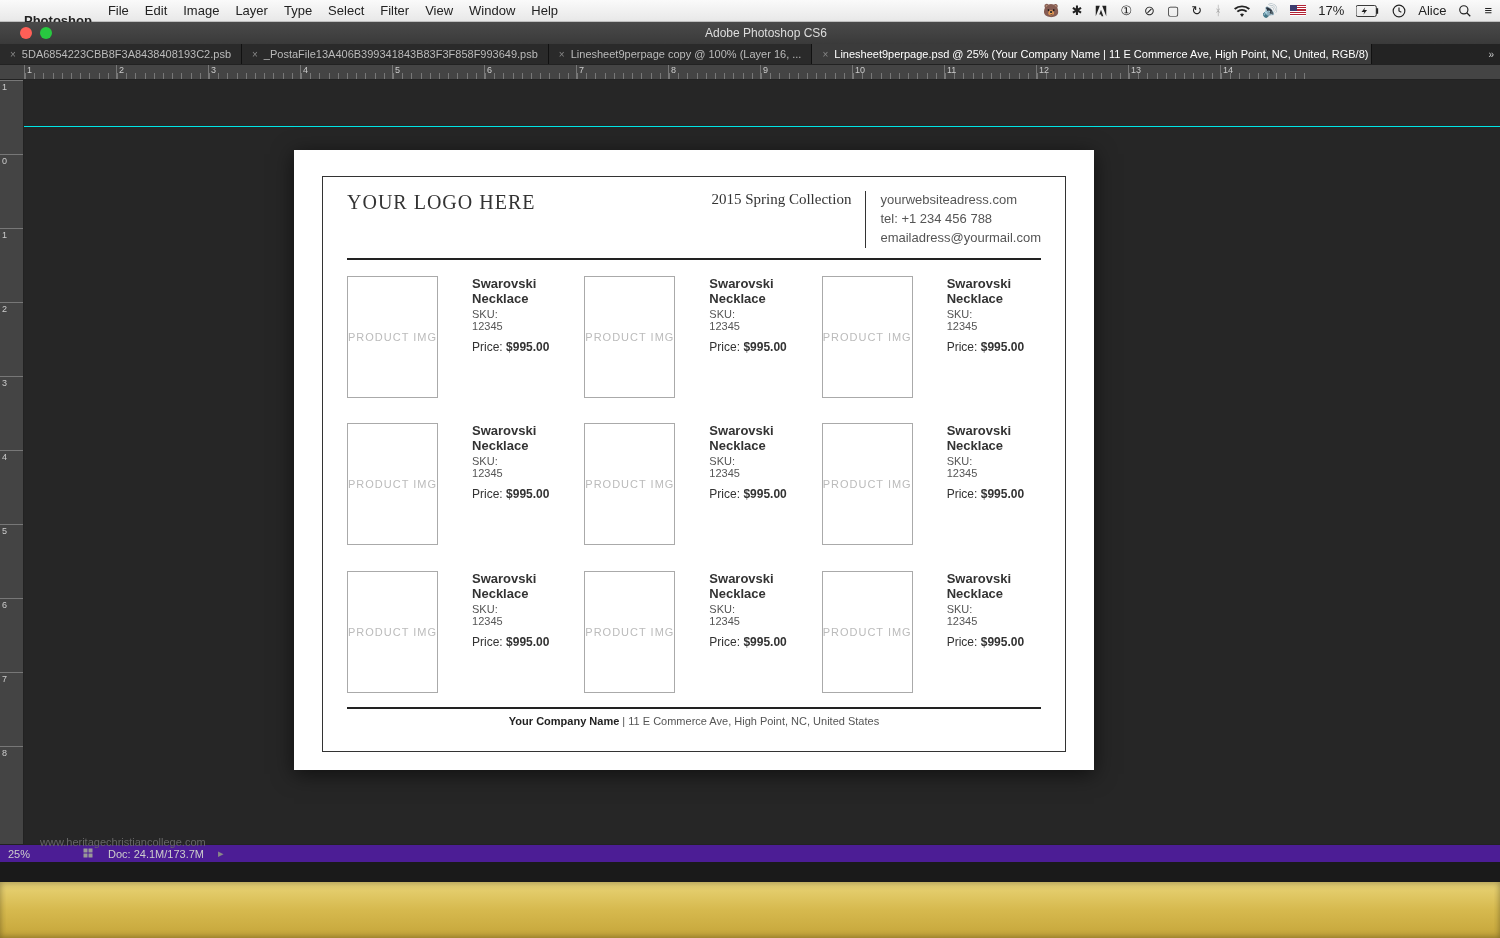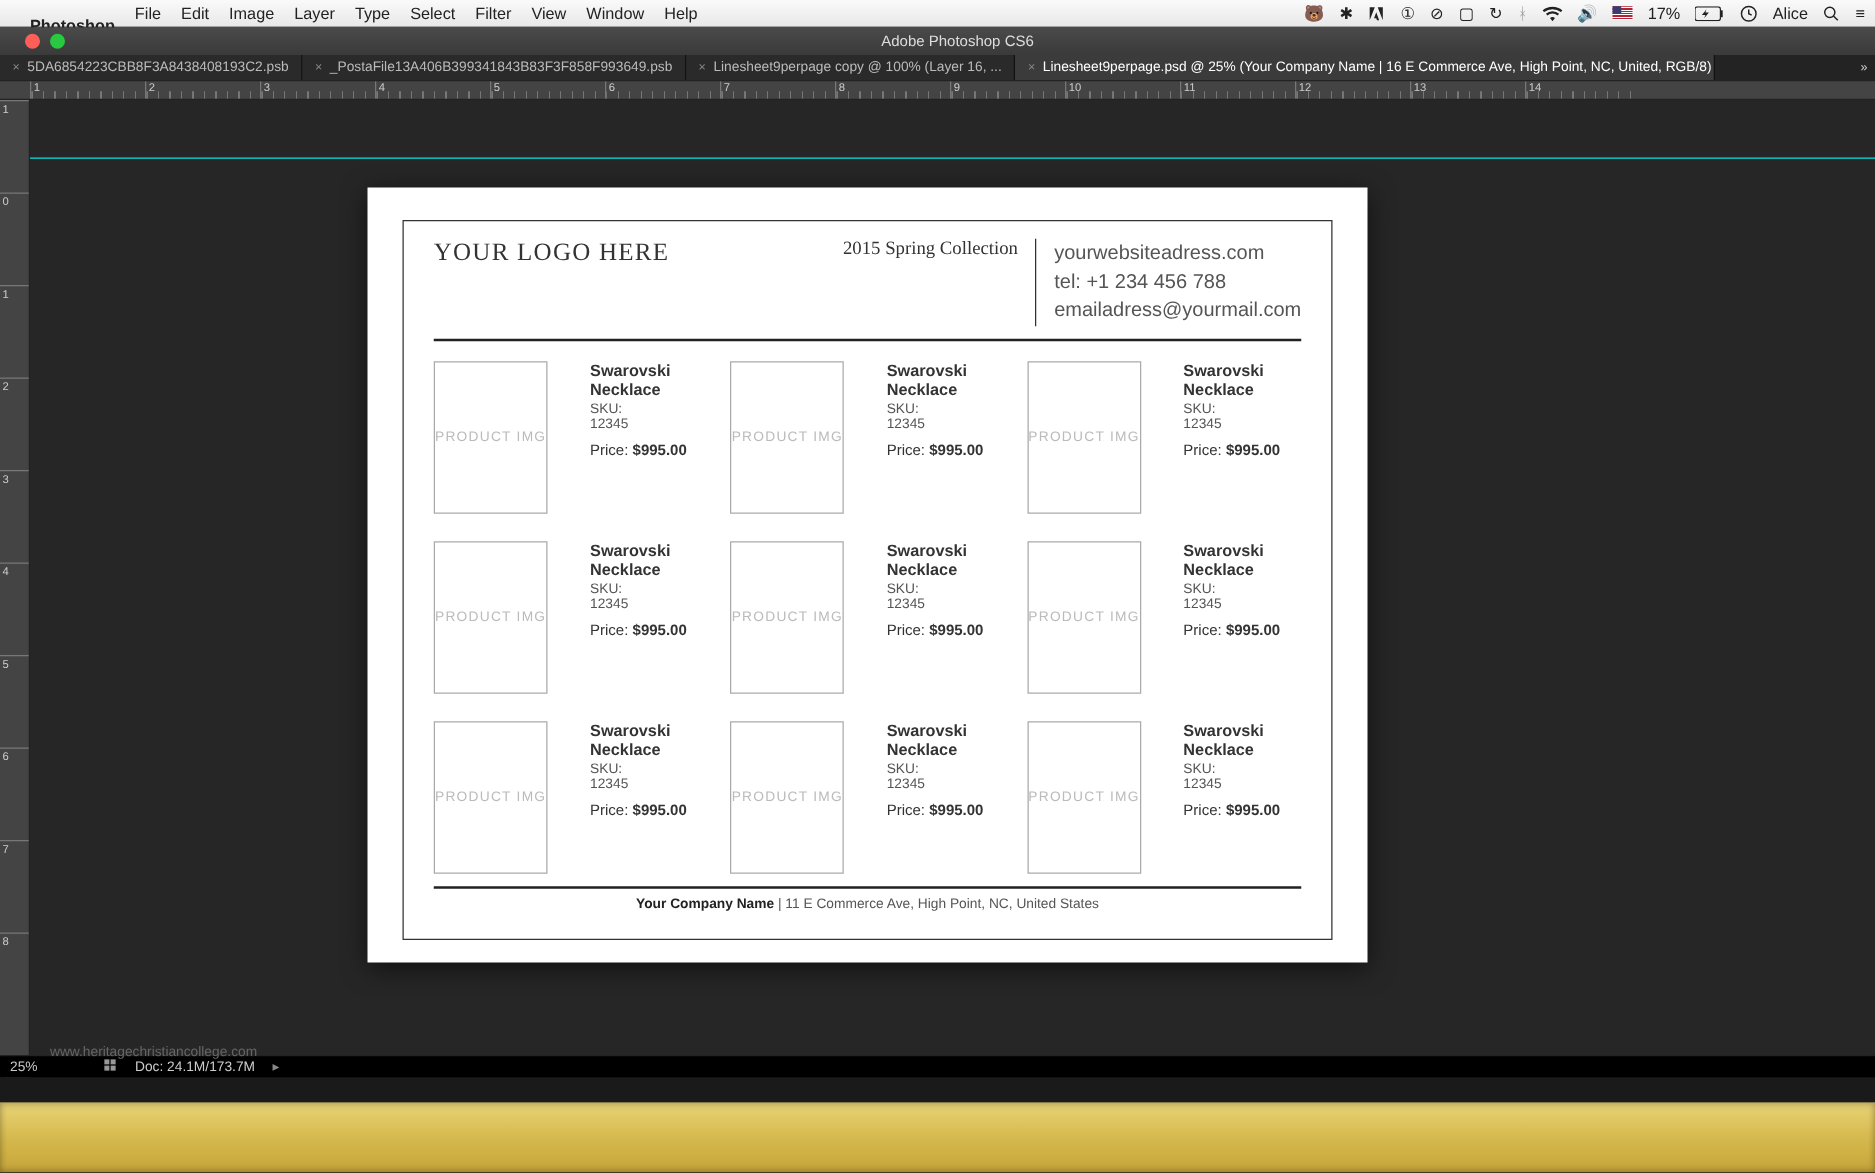--- a/index.html
+++ b/index.html
@@ -40,39 +40,39 @@
 
 
 .canvas-area { position:absolute; top:58px; left:24px; right:0; bottom:0; background:#262626; overflow:hidden; }
 .guide-h { position:absolute; left:0; right:0; height:1px; background:#00e5e5; top:46px; }
 
 .doc { position:absolute; top:70px; left:270px; width:800px; height:620px; background:#fff; box-shadow:0 4px 20px rgba(0,0,0,.6); padding:26px 28px 18px; }
 .doc-inner { border:1px solid #333; height:100%; padding:14px 24px 24px; display:flex; flex-direction:column; }
 .hdr { display:flex; align-items:flex-start; padding-bottom:10px; border-bottom:2px solid #222; }
 .logo { font-family: Georgia, "Times New Roman", serif; font-size:20px; letter-spacing:1px; color:#333; }
 .coll { margin-left:auto; font-family: Georgia, serif; font-size:15px; color:#333; }
-.contact { border-left:1px solid #333; margin-left:14px; padding-left:14px; font-size:16px; color:#555; line-height:1.45; }
+.contact { border-left:1px solid #333; margin-left:14px; padding-left:14px; font-size:13px; color:#555; line-height:1.45; }
 
 .grid { flex:1; display:grid; grid-template-columns:repeat(3,1fr); grid-template-rows:repeat(3,1fr); gap:22px 18px; padding:16px 0 10px; }
 .item { display:flex; gap:10px; }
 .imgbox { width:100px; height:122px; border:1px solid #aaa; display:flex; align-items:center; justify-content:center; font-size:11px; color:#bbb; letter-spacing:1px; white-space:nowrap; }
 .info { font-size:12px; color:#333;margin-left:24px; }
 .info .name { font-weight:700; font-size:13px; margin-bottom:2px; }
 .info .sku { color:#555; font-size:11px; }
 .info .price { margin-top:8px; font-size:12px; }
 .info .price b { font-weight:700; }
 
 .ftr { border-top:2px solid #222; text-align:center; font-size:11px; color:#555; padding-top:6px; }
 .ftr b { color:#222; }
 
 
 .wm { position:absolute; bottom:90px; left:40px; color:#666; font-size:11px; font-family: Arial; }
 
 
-.statusbar { position:absolute; bottom:0; left:0; right:0; height:18px; background:#000000; display:flex; align-items:center; font-size:11px; color:#ccc; padding:0 8px; gap:14px; border-top:1px solid #222; }
+.statusbar { position:absolute; bottom:0; left:0; right:0; height:18px; background:#4c1d95; display:flex; align-items:center; font-size:11px; color:#ccc; padding:0 8px; gap:14px; border-top:1px solid #222; }
 .statusbar .zoom { width:60px; }
 .statusbar .sic svg { width:12px; height:12px; fill:#999; }
 
 
 .yellow { position:absolute; bottom:0; left:0; right:0; height:56px; background:linear-gradient(180deg,#e9d477 0%,#d6b94e 50%,#c5a53a 100%); box-shadow: inset 0 2px 6px rgba(0,0,0,.2), inset 0 -2px 6px rgba(0,0,0,.2); }
 </style>
 </head>
 <body>
 
 <div class="menubar">
@@ -155,21 +155,21 @@
     <div class="tab">
         <span class="close">×</span>
         <span>_PostaFile13A406B399341843B83F3F858F993649.psb</span>
       </div>
     <div class="tab">
         <span class="close">×</span>
         <span>Linesheet9perpage copy @ 100% (Layer 16, ...</span>
       </div>
     <div class="tab active" style="max-width:560px">
         <span class="close">×</span>
-        <span>Linesheet9perpage.psd @ 25% (Your Company Name  |  16 E Commerce Ave, High Point, NC, United, RGB/8)</span>
+        <span>Linesheet9perpage.psd @ 25% (Your Company Name  |  11 E Commerce Ave, High Point, NC, United, RGB/8)</span>
       </div>
     <div class="more">»</div>
   </div>
 
   <div class="ruler-h">
     <div class="ticks">
       <div class="tick">1</div>
       <div class="tick">2</div>
       <div class="tick">3</div>
       <div class="tick">4</div>

